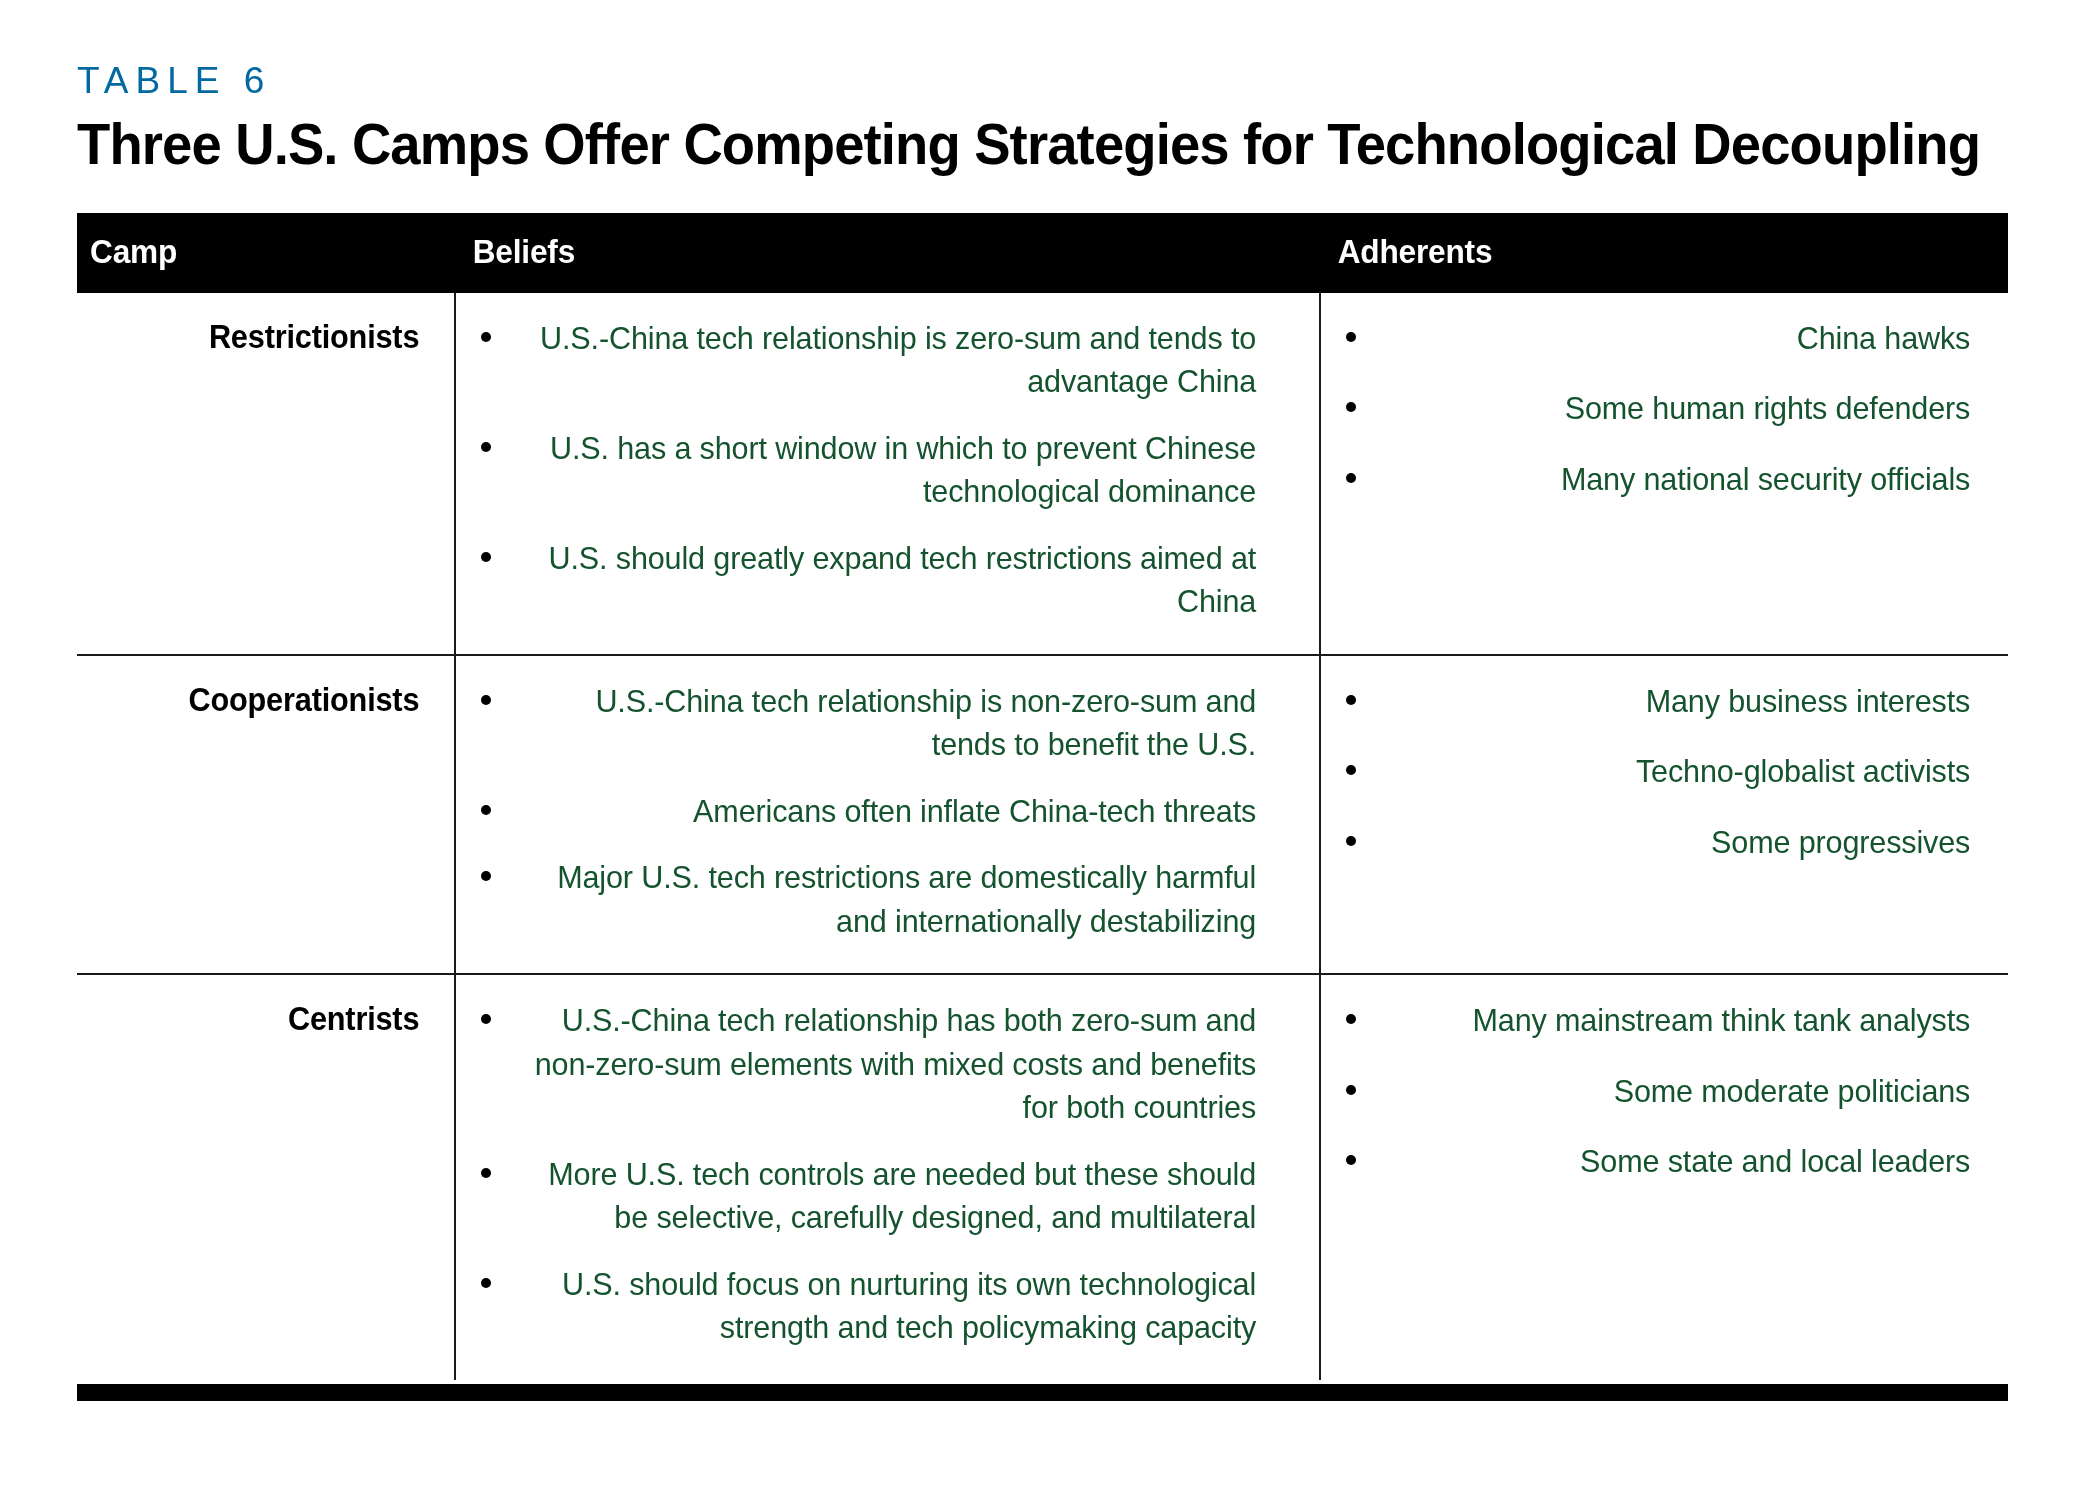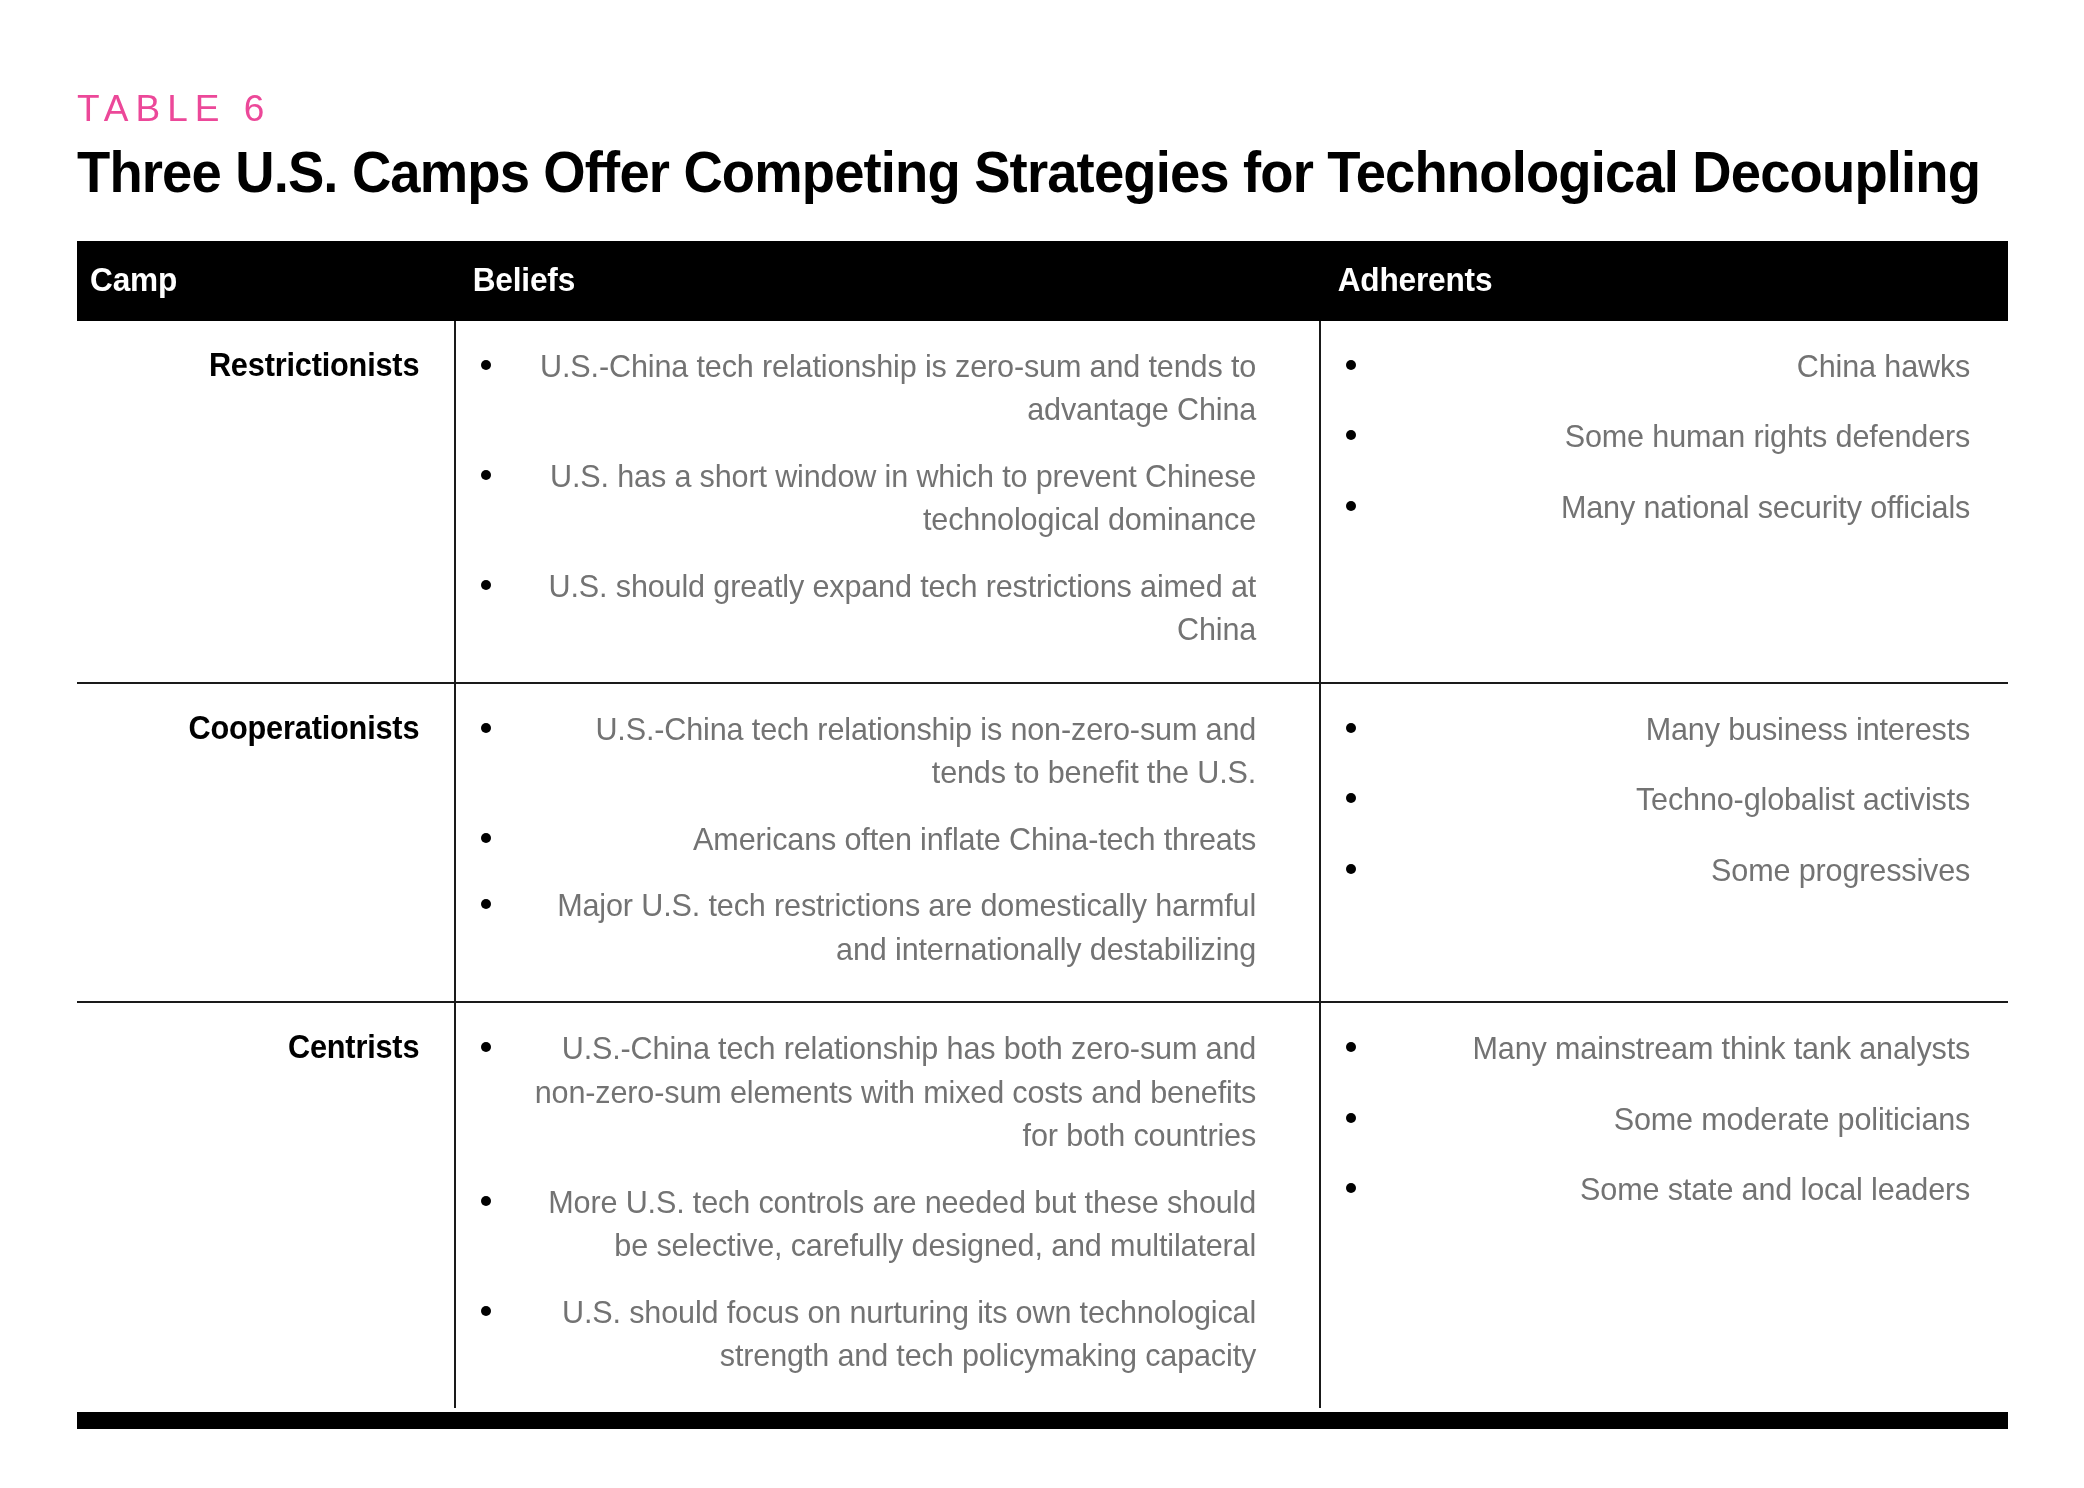--- a/index.html
+++ b/index.html
@@ -21,22 +21,22 @@
     height: 1488px;
     box-sizing: border-box;
     padding: 0 77px;
   }
 
   
   .table-label {
     font-size: 37px;
     font-weight: 300;
     letter-spacing: 7px;
-    color: #ec4899;
-    padding-top: 90px;
+    color: #0369a1;
+    padding-top: 62px;
     line-height: 1.05;
     font-stretch: normal;
     white-space: nowrap;
   }
 
   .table-title {
     font-size: 57px;
     font-weight: 700;
     letter-spacing: -0.9px;
     color: #000000;
@@ -118,21 +118,21 @@
     padding: 0;
   }
   ul.bullets li {
     position: relative;
     padding-left: 41px;
     margin-bottom: 23px;
     font-size: 32px;
     line-height: 1.36;
     font-weight: 400;
     letter-spacing: -0.15px;
-    color: #737373;
+    color: #14532d;
   }
   ul.bullets li:last-child { margin-bottom: 0; }
 
   ul.bullets li .bullet-dot {
     position: absolute;
     left: 6px;
     top: 15px;
     width: 10px;
     height: 10px;
     border-radius: 50%;

